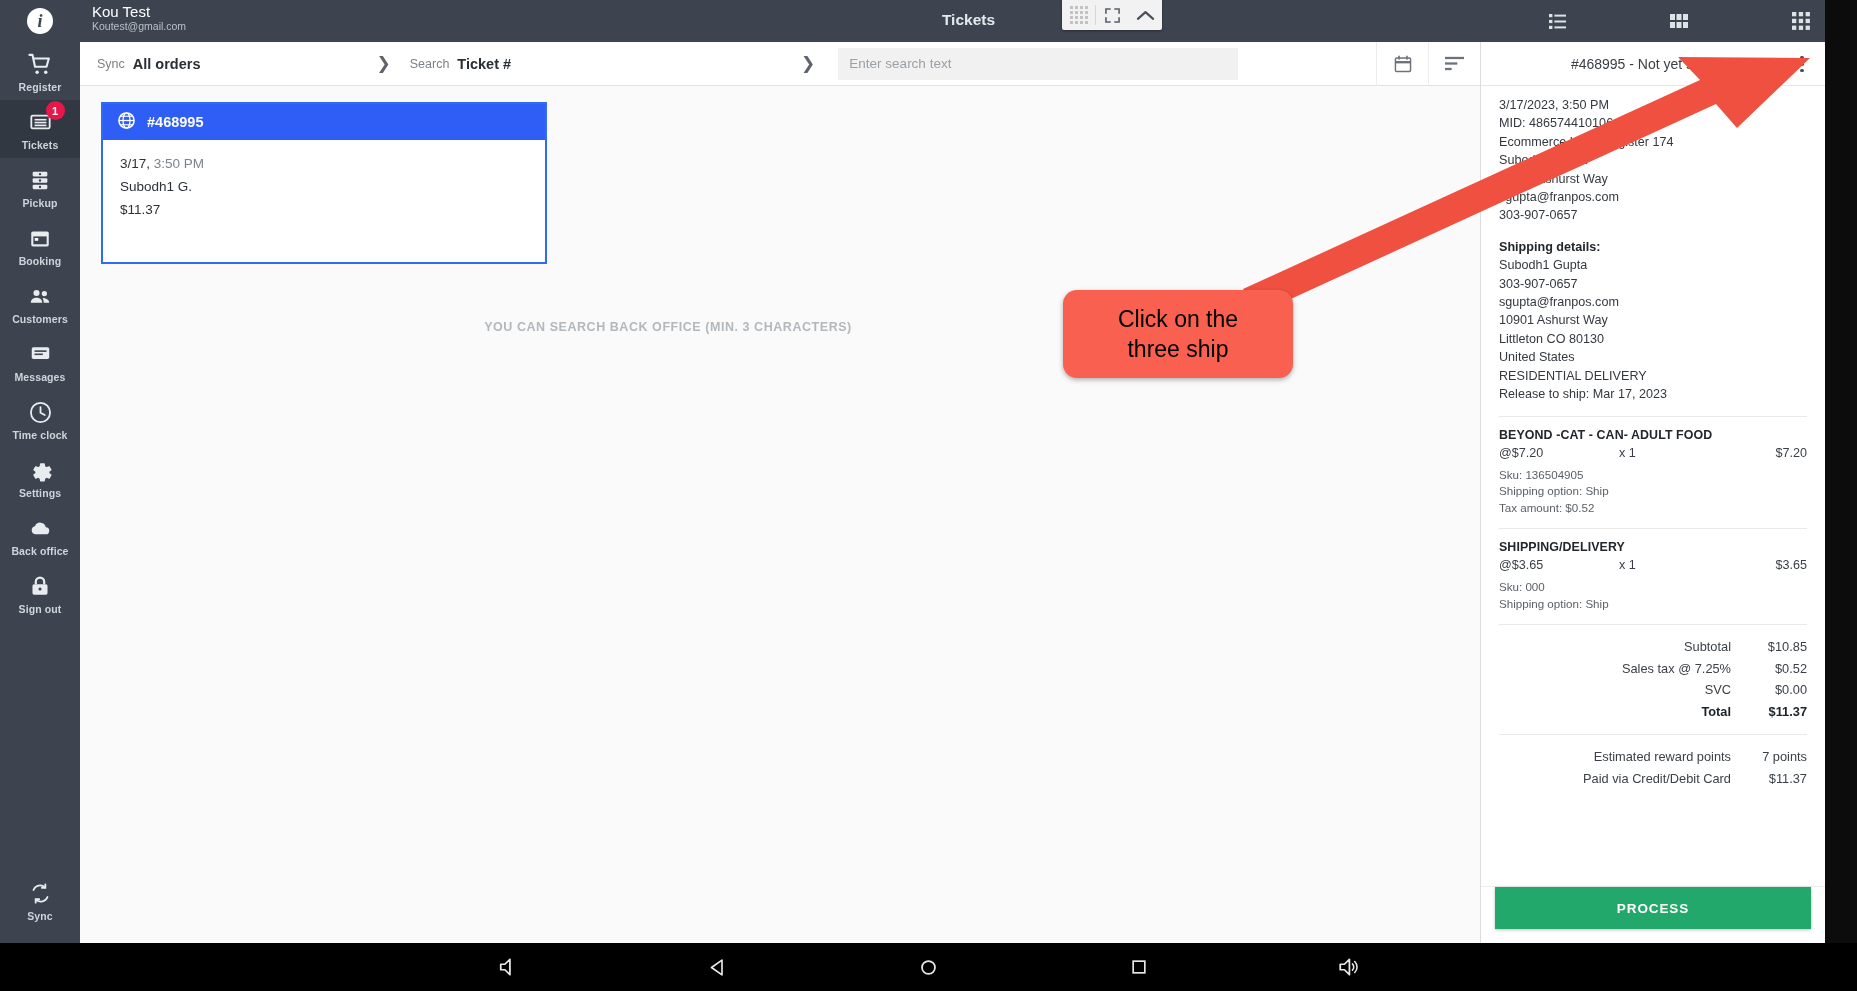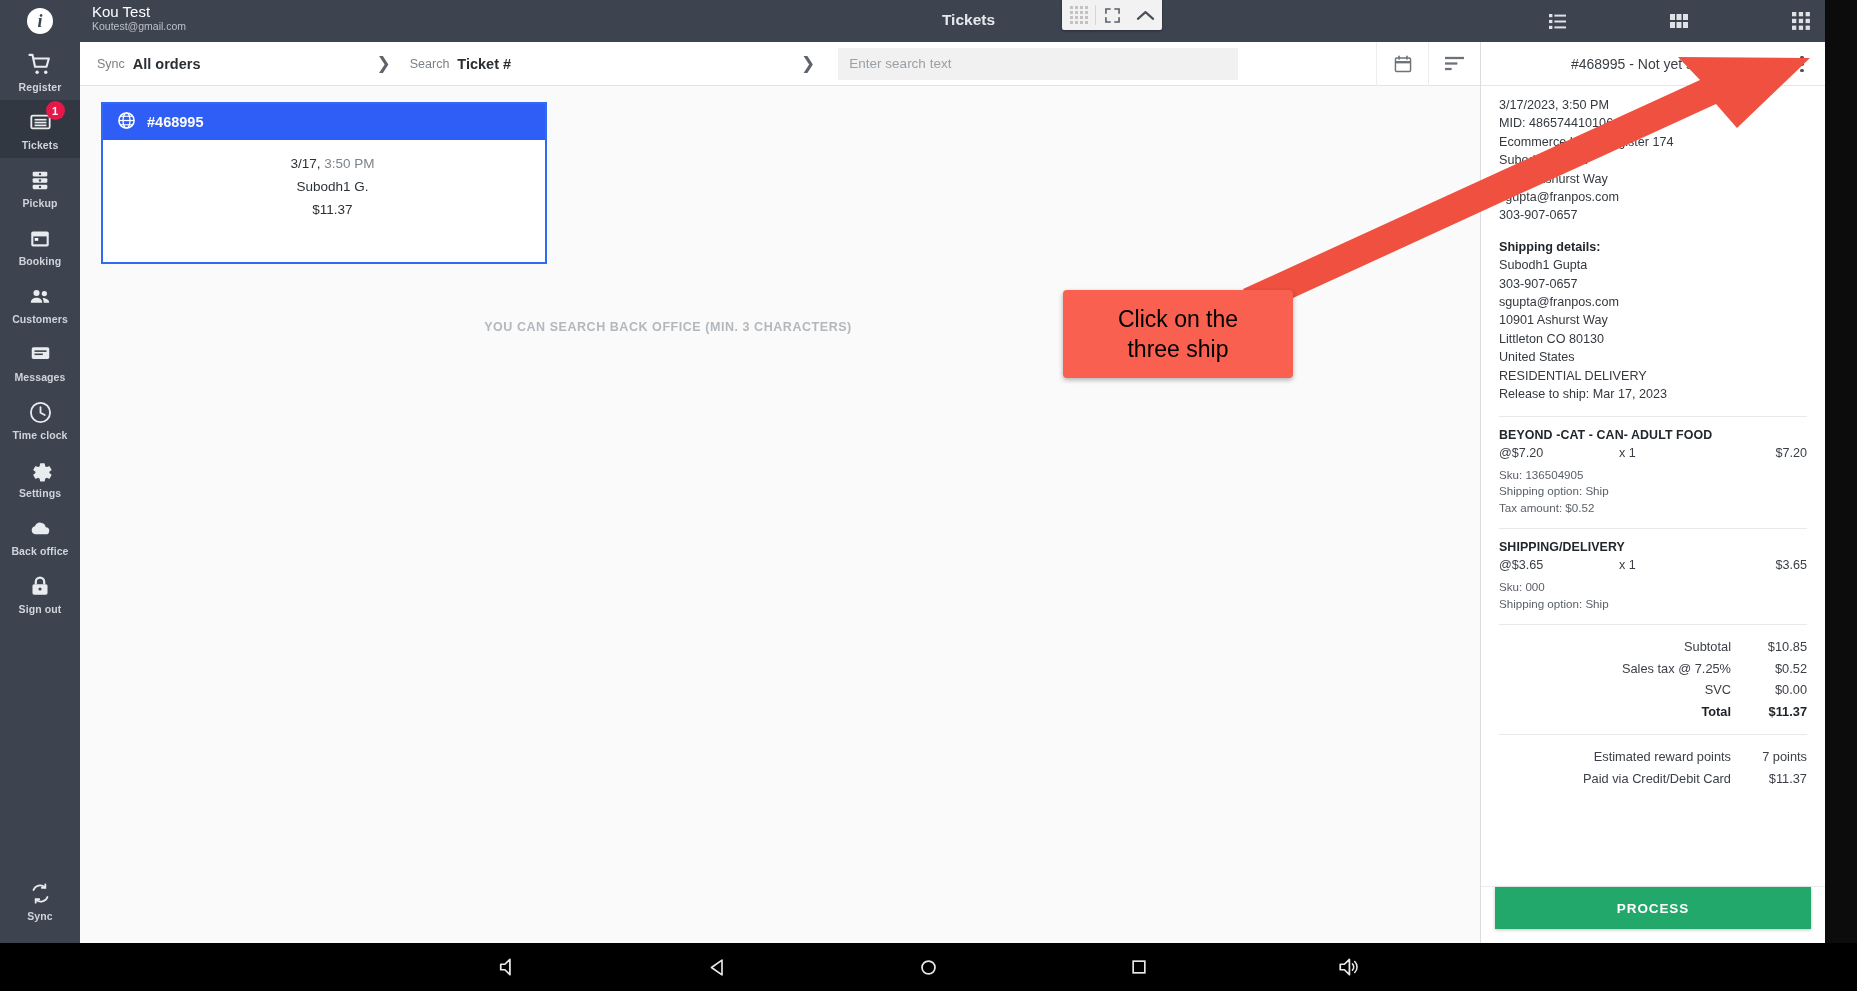--- a/index.html
+++ b/index.html
@@ -126,21 +126,21 @@
     position: absolute; left: 80px; top: 86px;
     width: 1400px; height: 857px;
     background: #fafafa; overflow: hidden;
   }
   #cards { display: flex; gap: 22px; padding: 17px 0 0 22px; }
   .card {
     width: 444px; height: 160px; background: #fff;
     border: 1px solid #dfe1e4; cursor: pointer;
     display: flex; flex-direction: column;
   }
-  .card.sel { border-color: #2f6bf3; box-shadow: 0 0 0 1px #2f6bf3; text-align: center; }
+  .card.sel { border-color: #2f6bf3; box-shadow: 0 0 0 1px #2f6bf3; }
   .card-head {
     height: 36px; display: flex; align-items: center;
     padding: 0 0 0 14px; gap: 11px;
   }
   .card-head.blue { background: #2f5ef6; color: #fff; }
   .card-head.yellow { background: #f7f7c4; color: #21252a; }
   .card-num { font-size: 14.5px; font-weight: bold; }
   .card-body { padding: 12px 0 0 17px; }
   .card-row { font-size: 13.5px; color: #2c3137; line-height: 23px; }
   .card-row .tm { color: #7e848a; }
@@ -200,21 +200,21 @@
     cursor: pointer; font-family: "Liberation Sans", sans-serif;
     box-shadow: 0 1px 3px rgba(0,0,0,.25);
   }
 
   
   #annot-arrow { position: absolute; left: 0; top: 0; width: 1857px; height: 991px;
                  pointer-events: none; z-index: 40; }
   #callout {
     position: absolute; left: 1063px; top: 290px;
     width: 230px; height: 88px; background: #f9604f;
-    border-radius: 4px; z-index: 41;
+    border-radius: 14px; z-index: 41;
     display: flex; align-items: center; justify-content: center;
     box-shadow: 0 2px 5px rgba(0,0,0,.3);
   }
   #callout span {
     font-size: 23px; color: #000; text-align: center; line-height: 30px;
   }
 
   
   #botnav {
     position: absolute; left: 0; bottom: 0; width: 1857px; height: 48px;

